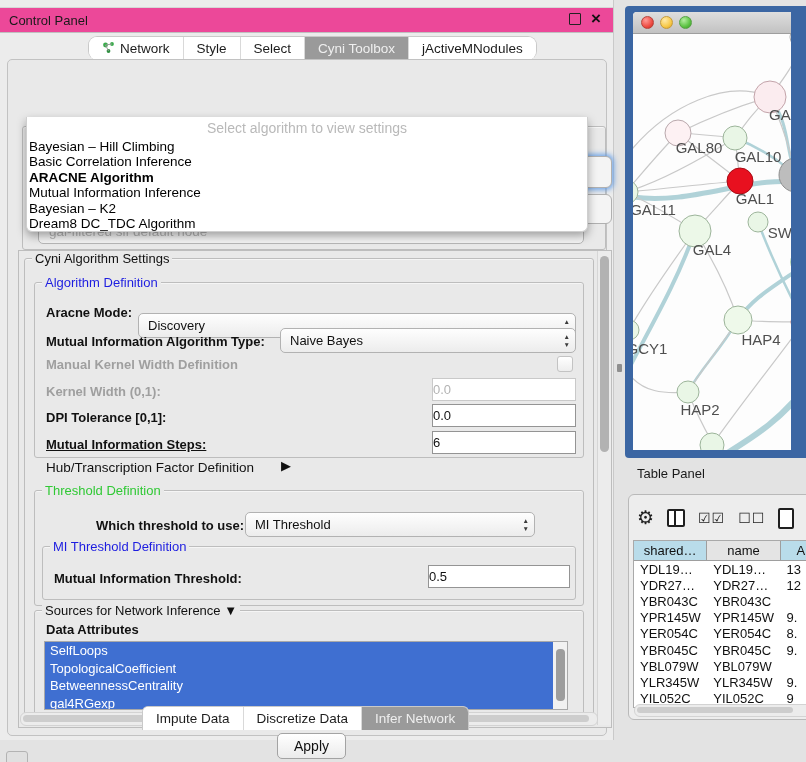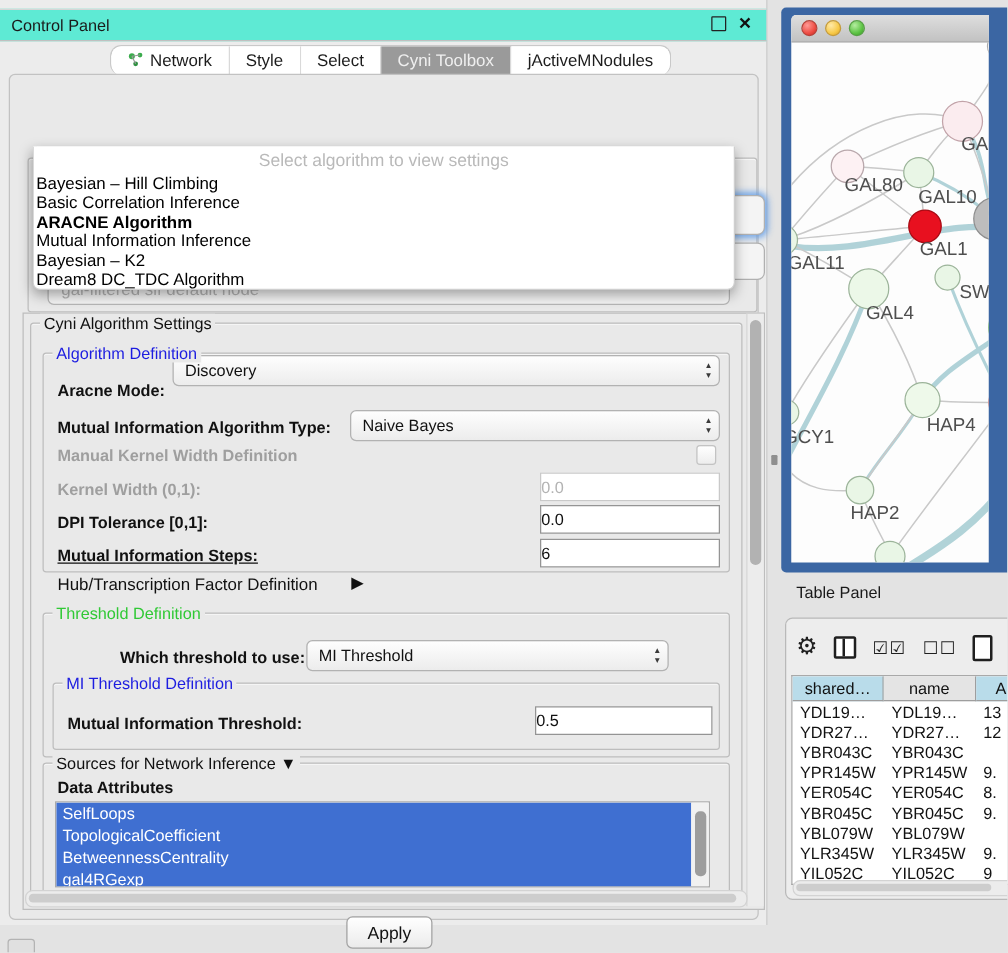--- a/index.html
+++ b/index.html
@@ -3,21 +3,21 @@
 <meta charset="utf-8">
 <style>
   html,body{margin:0;padding:0;background:#e3e3e3;}
   #app{position:relative;width:806px;height:762px;overflow:hidden;
        font-family:"Liberation Sans", sans-serif;background:#e3e3e3;color:#111;}
   .abs{position:absolute;}
   .nowrap{white-space:nowrap;}
 
   
   #control-panel{left:0;top:0;width:613px;height:740px;background:#ececec;border-right:1px solid #c9c9c9;}
-  #cp-titlebar{left:0;top:7px;width:613px;height:24px;background:#5eead4;border-top:1px solid #d6d6d6;border-bottom:1px solid #c0c0c0;display:flex;align-items:center;}
+  #cp-titlebar{left:0;top:7px;width:613px;height:24px;background:#ec4899;border-top:1px solid #d6d6d6;border-bottom:1px solid #c0c0c0;display:flex;align-items:center;}
   #cp-title{margin-left:9px;font-size:13px;color:#1a1a1a;}
   #cp-winbtns{position:absolute;right:12px;top:4px;display:flex;gap:10px;align-items:center;}
   .float-box{width:10px;height:10px;border:1.6px solid #222;border-radius:1px;background:transparent;}
   .close-x{font-size:17px;font-weight:bold;color:#111;line-height:14px;}
 
   
   .tabbar{display:flex;background:#fff;border:1px solid #c9c9c9;border-bottom:none;border-radius:6px 6px 0 0;height:23px;overflow:hidden;}
   .tab{display:flex;align-items:center;gap:5px;padding:0 13px;font-size:13.5px;color:#1c1c1c;border-right:1px solid #d9d9d9;background:#fff;cursor:default;}
   .tab:last-child{border-right:none;}
   .tab.selected{background:#9a9a9a;color:#efefef;align-items:center;}
@@ -170,21 +170,21 @@
         </div>
       </div>
 
       <div class="abs groupbox" style="left:16px;top:198px;width:568px;height:460px;"></div>
       <span class="abs gt" style="left:24px;top:191px;">Cyni Algorithm Settings</span>
 
       <div class="abs groupbox" style="left:26px;top:222px;width:548px;height:174px;"></div>
       <span class="abs gt blue" style="left:34px;top:215px;">Algorithm Definition</span>
 
       <span class="abs lbl b" style="left:38px;top:245px;">Aracne Mode:</span>
-      <div class="abs combo" style="left:130px;top:224px;width:438px;">
+      <div class="abs combo" style="left:130px;top:253px;width:438px;">
         <span>Discovery</span>
         <span class="stepper">
             <span>▲</span>
             <span>▼</span>
           </span>
       </div>
 
       <span class="abs lbl b" style="left:38px;top:274px;">Mutual Information Algorithm Type:</span>
       <div class="abs combo" style="left:272px;top:268px;width:296px;">
         <span>Naive Bayes</span>
@@ -256,20 +256,31 @@
 
       <div class="abs htrack" style="left:12px;top:652px;width:576px;height:12px;">
         <div class="abs hthumb" style="left:2px;top:2px;width:566px;height:7px;"></div>
       </div>
 
       <div class="abs push-button" style="left:269px;top:673px;width:67px;">
         <span>Apply</span>
       </div>
     </div>
 
+    <div id="bottom-tabs" class="abs tabbar">
+        <div class="tab">
+          <span class="nowrap">Impute Data</span>
+        </div>
+        <div class="tab">
+          <span class="nowrap">Discretize Data</span>
+        </div>
+        <div class="tab selected">
+          <span class="nowrap">Infer Network</span>
+        </div>
+      </div>
   </div>
 
   <div id="mini-btn" class="abs"></div>
   <div id="splitter-dot" class="abs"></div>
 
   <div id="net-frame" class="abs">
     <div id="net-window">
       <div id="net-titlebar">
         <span class="tl red"></span>
         <span class="tl yellow"></span>

